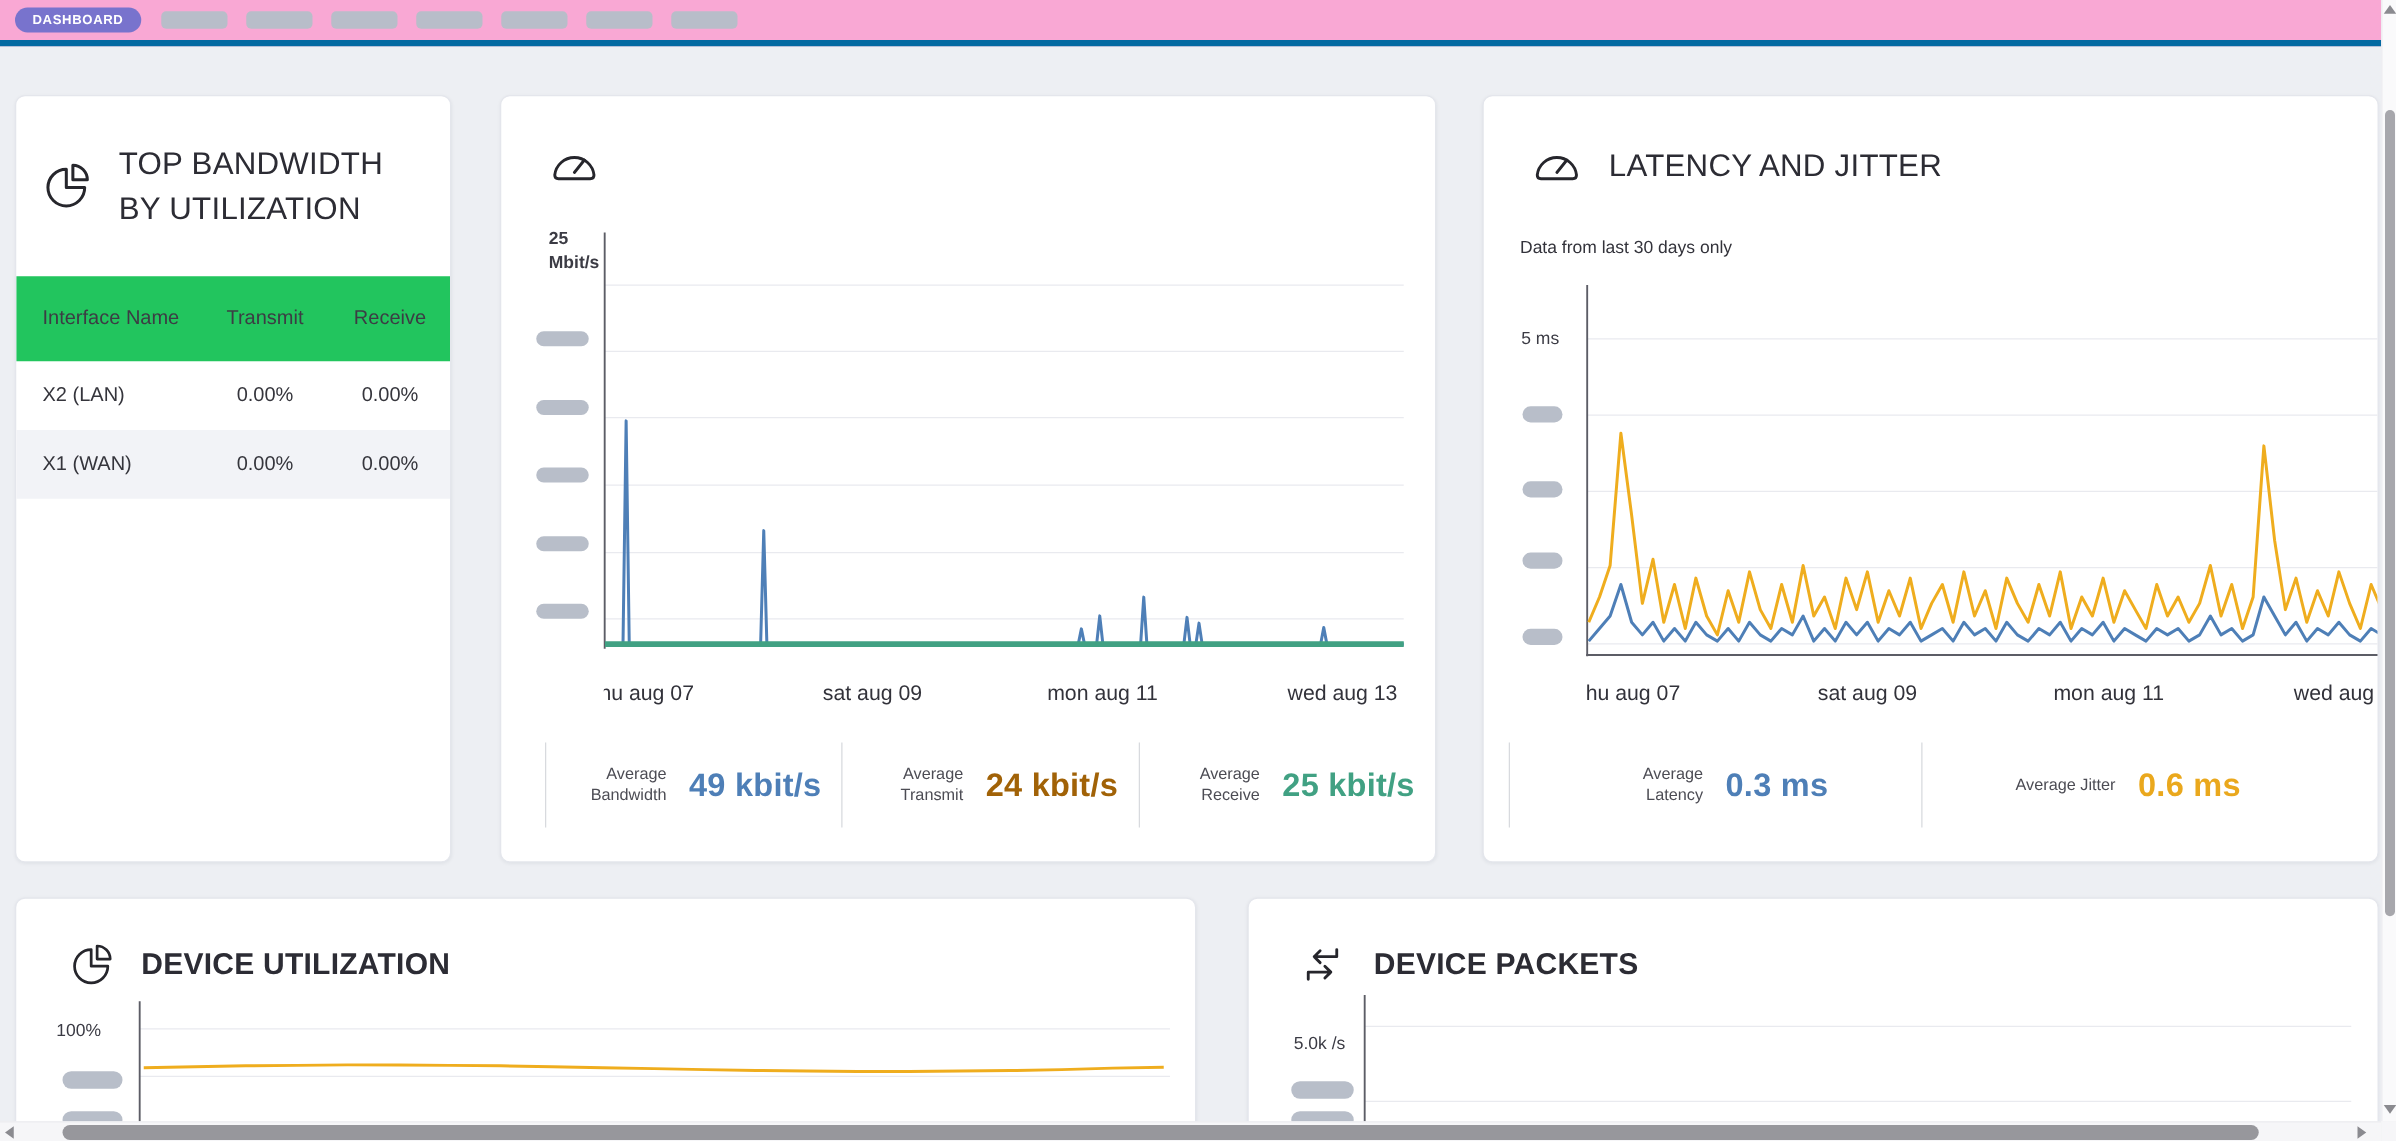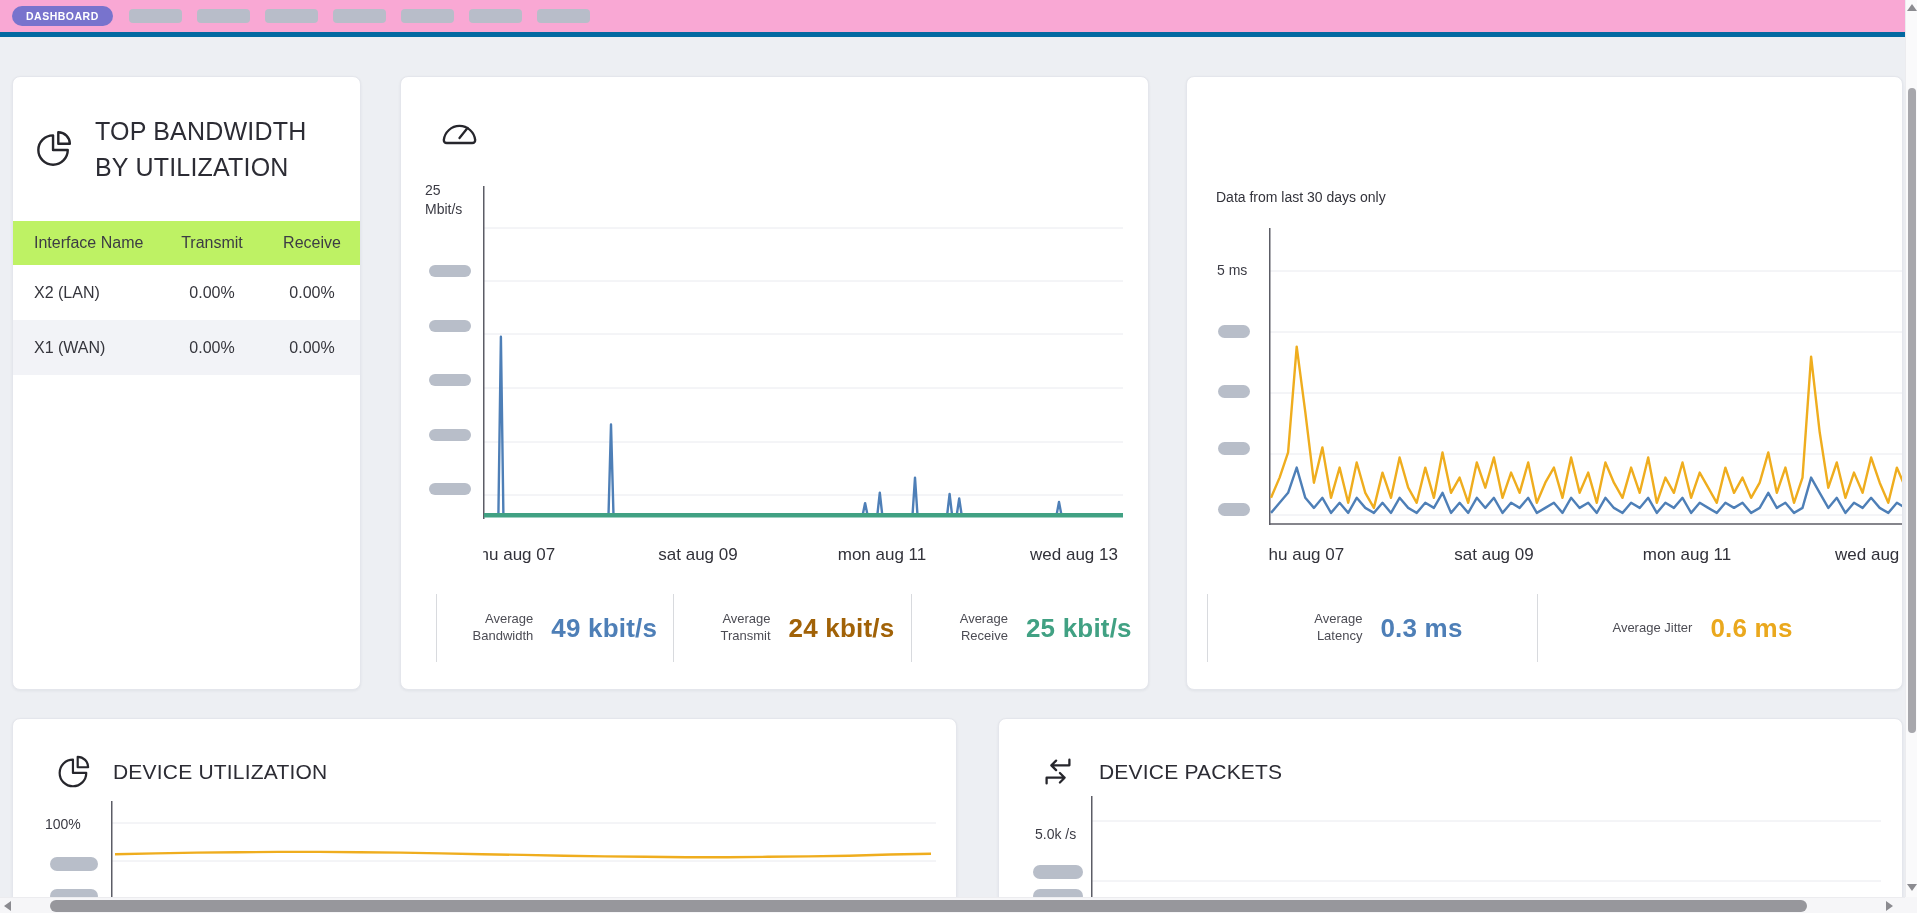--- a/index.html
+++ b/index.html
@@ -19,27 +19,27 @@
   .card { position:absolute; background:#fff; border:1px solid #e4e6ec; border-radius:8px;
           box-shadow:0 1px 3px rgba(25,30,50,.06); overflow:hidden; }
   #card-interfaces  { left:12px;   top:76px;  width:349px; height:614px; }
   #card-bandwidth   { left:400px;  top:76px;  width:749px; height:614px; }
   #card-latency     { left:1186px; top:76px;  width:717px; height:614px; }
   #card-utilization { left:12px;   top:718px; width:945px; height:240px; }
   #card-packets     { left:998px;  top:718px; width:905px; height:240px; }
 
   .card-header { position:absolute; display:flex; align-items:center; gap:22px; }
   .card-title  { font-size:25px; color:#2c2c34; letter-spacing:.2px; line-height:36px; }
-  .card-title.sm { font-size:21px; line-height:32px; }
+  .card-title.sm { font-size:24px; line-height:32px;font-weight:bold; }
   .icon svg { display:block; }
 
   
   .iface-table { position:absolute; left:0; top:144px; width:100%; font-size:16px; color:#35353c; }
   .trow { display:flex; align-items:center; height:55px; }
-  .trow.thead { height:44px; background:#bef264; color:#3c3c44; }
+  .trow.thead { height:68px; background:#22c55e; color:#3c3c44; }
   .trow.alt { background:#f2f3f7; }
   .c1 { flex:1; padding-left:21px; }
   .c2 { width:104px; text-align:center; }
   .c3 { width:96px; text-align:center; }
 
   
   .ylab { position:absolute; font-size:14px; color:#3b3b44; line-height:1.35; }
   .skeleton { position:absolute; background:#b8bec9; border-radius:7px; }
   .xlabels { position:absolute; height:24px; overflow:hidden; }
   .xlabels span { position:absolute; top:0; transform:translateX(-50%); font-size:17px; color:#32323a; white-space:nowrap; }
@@ -115,21 +115,21 @@
 <section class="card" id="card-bandwidth">
   <div class="card-header" style="left:38px; top:36px;">
     <span class="icon">
       <svg width="40" height="40" viewBox="0 0 40 40" fill="none" stroke="#26262c" stroke-width="2.3" stroke-linecap="round" stroke-linejoin="round">
         <path d="M4.8,27 A 15.8,15.8 0 0 1 36.2,27 c 0,1.8 -1.2,3 -3,3 H 7.8 c -1.8,0 -3,-1.2 -3,-3 Z"></path>
         <line x1="20.5" y1="25" x2="28.5" y2="15"></line>
       </svg>
     </span>
   </div>
 
-  <div class="ylab" style="left:24px; top:104px; width:56px;">25 Mbit/s</div>
+  <div class="ylab" style="left:38px; top:104px; width:56px;font-weight:bold;">25 Mbit/s</div>
 
   <div class="skeleton" style="left:28px; top:188px; width:42px; height:12px;"></div>
   <div class="skeleton" style="left:28px; top:243px; width:42px; height:12px;"></div>
   <div class="skeleton" style="left:28px; top:297px; width:42px; height:12px;"></div>
   <div class="skeleton" style="left:28px; top:352px; width:42px; height:12px;"></div>
   <div class="skeleton" style="left:28px; top:406px; width:42px; height:12px;"></div>
 
   <svg class="chart" id="chart-bandwidth" style="left:82px; top:109px;" width="640" height="346">
       <line x1="1" y1="42" x2="640" y2="42" stroke="#e9eaef" stroke-width="1"></line>
       <line x1="1" y1="95" x2="640" y2="95" stroke="#e9eaef" stroke-width="1"></line>
@@ -159,20 +159,29 @@
         <div class="stat-value" style="color: #a16207;">24 kbit/s</div>
       </div>
       <div class="stat-group">
         <div class="stat-label">Average Receive</div>
         <div class="stat-value" style="color: rgb(65, 161, 131);">25 kbit/s</div>
       </div>
     </div>
 </section>
 
 <section class="card" id="card-latency">
+  <div class="card-header" style="left:38px; top:36px;">
+    <span class="icon">
+      <svg width="40" height="40" viewBox="0 0 40 40" fill="none" stroke="#26262c" stroke-width="2.3" stroke-linecap="round" stroke-linejoin="round">
+        <path d="M4.8,27 A 15.8,15.8 0 0 1 36.2,27 c 0,1.8 -1.2,3 -3,3 H 7.8 c -1.8,0 -3,-1.2 -3,-3 Z"></path>
+        <line x1="20.5" y1="25" x2="28.5" y2="15"></line>
+      </svg>
+    </span>
+    <div class="card-title">LATENCY AND JITTER</div>
+  </div>
 
   <div class="subtitle" style="left:29px; top:112px;">Data from last 30 days only</div>
 
   <div class="ylab" style="left:30px; top:184px;">5 ms</div>
 
   <div class="skeleton" style="left:31px; top:248px; width:32px; height:13px;"></div>
   <div class="skeleton" style="left:31px; top:308px; width:32px; height:13px;"></div>
   <div class="skeleton" style="left:31px; top:365px; width:32px; height:13px;"></div>
   <div class="skeleton" style="left:31px; top:426px; width:32px; height:13px;"></div>
 

